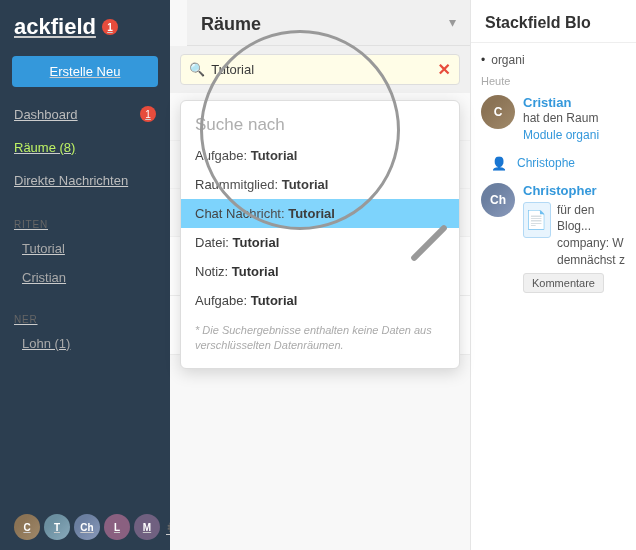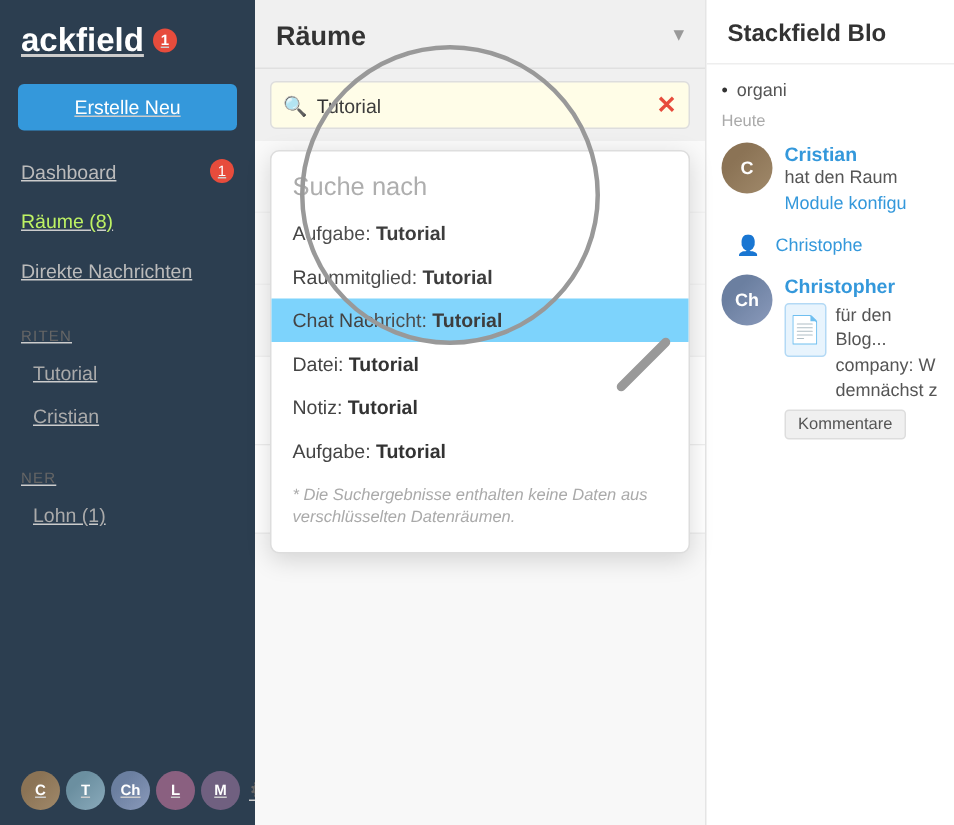--- a/index.html
+++ b/index.html
@@ -114,20 +114,21 @@
       position: relative;
       flex-shrink: 0;
     }
     .main-header {
       background: #f0f0f0;
       padding: 14px 14px 10px;
       display: flex;
       align-items: flex-start;
       justify-content: space-between;
       border-bottom: 1px solid #e0e0e0;
+      margin-left: 17px;
     }
     .main-header-title {
       font-size: 18px;
       font-weight: 600;
       color: #333;
     }
     .header-chevron {
       color: #999;
       font-size: 14px;
     }
@@ -475,21 +476,21 @@
       <span>organi</span>
     </div>
 
     <div class="today-label">Heute</div>
 
     <div class="activity-item">
       <div class="activity-avatar face-cristian">C</div>
       <div class="activity-body">
         <div class="activity-name">Cristian</div>
         <div class="activity-text">
-          hat den Raum <span class="activity-link">Module konfigu</span>
+          hat den Raum <span class="activity-link">Module organi</span>
         </div>
       </div>
     </div>
 
     <div class="activity-item" style="margin-left:0; padding-left:8px;">
       <div style="width:20px; display:flex; align-items:center; justify-content:center;">
         <span style="color:#27ae60; font-size:13px;">👤</span>
       </div>
       <div class="activity-body">
         <span class="activity-link" style="font-size:12px;">Christophe</span>

